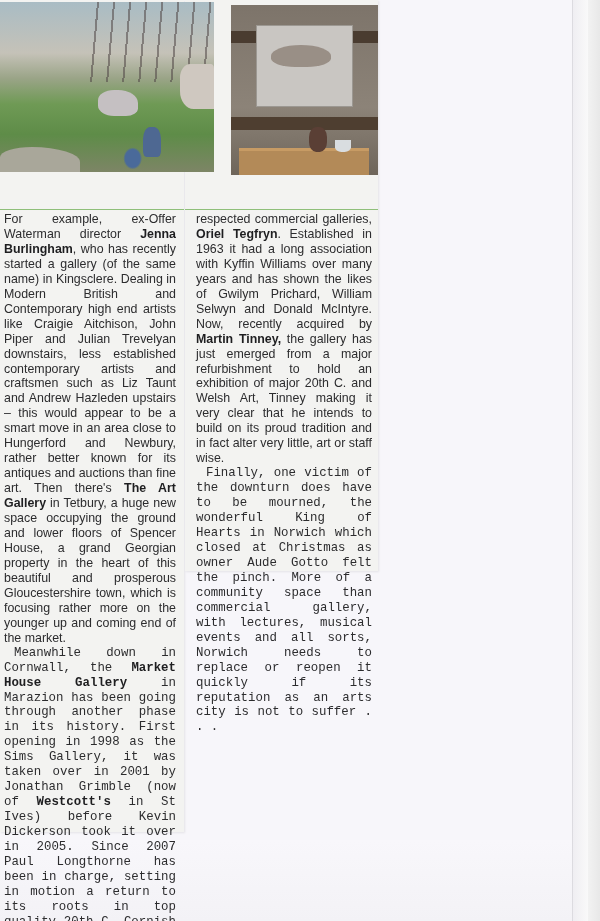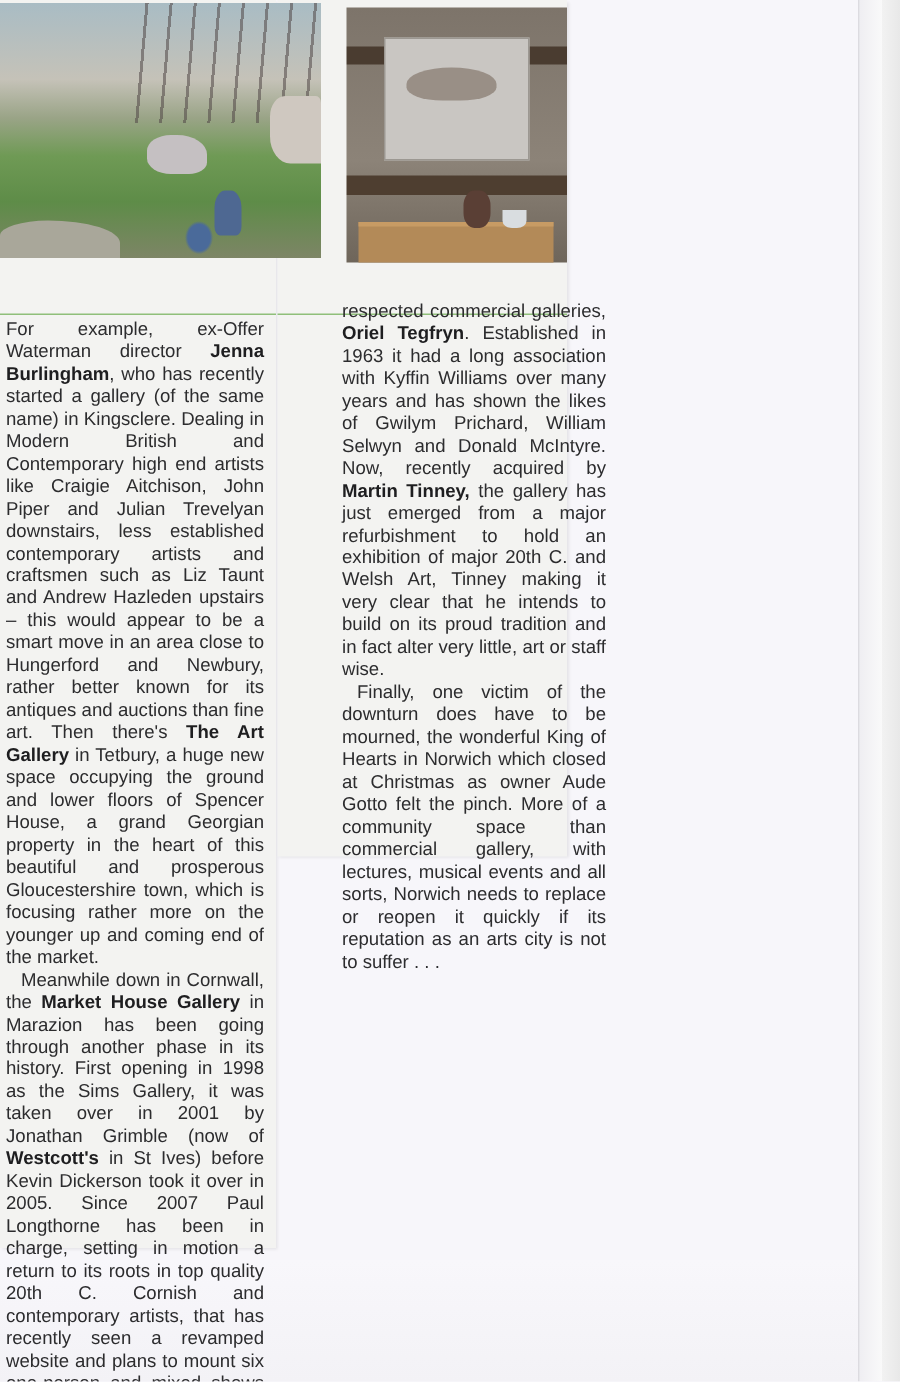--- a/index.html
+++ b/index.html
@@ -76,23 +76,23 @@
       position: absolute; height: 1px; background: #8fbf7a;
     }
     .rule-left { left: 0; top: 209px; width: 184px; }
     .rule-right { left: 185px; top: 209px; width: 193px; }
 
     .col {
       position: absolute; font-size: 12.4px; line-height: 14.95px; color: #2c2c2e;
       text-align: justify;
     }
     .col-left { left: 4px; top: 212px; width: 172px; }
-    .col-right { left: 196px; top: 200px; width: 176px; margin-left: 32px; }
+    .col-right { left: 196px; top: 212px; width: 176px; }
     .col p { margin: 0; }
-    .col p.indent { text-indent: 10px; }
+    .col p.indent { text-indent: 10px; font-family: Liberation Mono, monospace; }
     .col b { font-weight: bold; color: #1e1e20; }
   </style>
 </head>
 <body>
 
 <div class="page-edge"></div>
 <div class="page-edge-dark"></div>
 <div class="bottom-shadow"></div>
 
 <div class="clip clip-left"></div>

